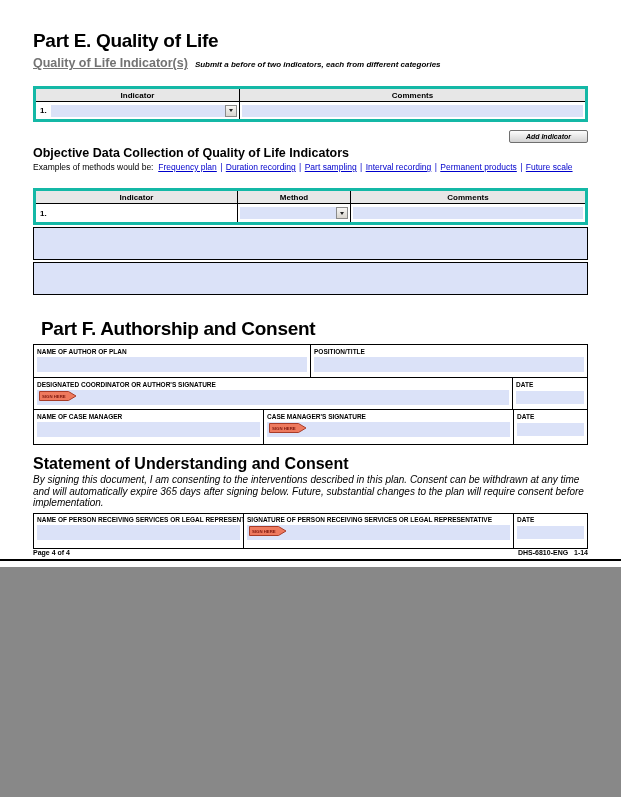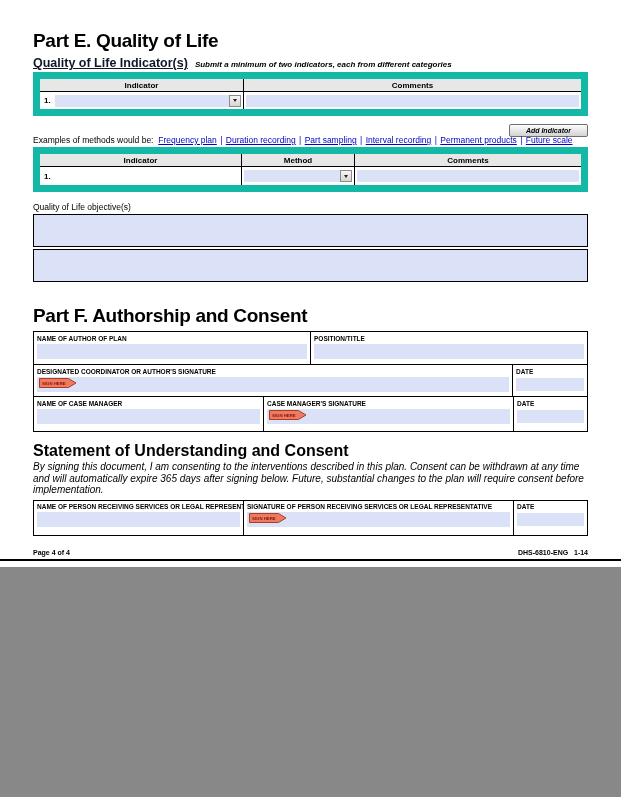--- a/index.html
+++ b/index.html
@@ -7,37 +7,37 @@
   .page {
     width:621px; height:567px; background:#ffffff; position:relative;
     font-family:"Liberation Sans", sans-serif; color:#000; overflow:hidden;
     margin:0 auto;
   }
   .content { position:absolute; left:33px; top:0; width:555px; }
 
   
   .part-title { font-size:19px; font-weight:bold; letter-spacing:-0.3px; }
   .pt-e { margin-top:30px; }
-  .pt-f { margin-top:23px; }
+  .pt-f { margin-top:23px;margin-left:8px; }
   .sec-heading { font-size:12.5px; font-weight:bold; margin-top:7px; }
   .stmt-heading { font-size:16px; font-weight:bold; margin-top:10px; }
 
   
   .subhead-row { margin-top:4px; display:flex; align-items:baseline; gap:7px; }
-  .qol-link { font-size:12.5px; font-weight:bold; color:#0f172a; text-decoration:underline; cursor:pointer; }
+  .qol-link { font-size:12.5px; font-weight:bold; color:#737373; text-decoration:underline; cursor:pointer; }
   .note-bi { font-size:8px; font-style:italic; font-weight:bold; }
   .note-i { font-size:8.5px; font-style:italic; }
 
   
   .methods-line { font-size:8.5px; margin-top:2px; }
   .m-link { color:#0000cc; text-decoration:underline; cursor:pointer; }
   .m-sep { color:#0000cc; padding:0 1px; }
 
   
-  .tbl { border:7px solid #14b8a6; margin-top:2px; }
+  .tbl { border:3px solid #14b8a6; margin-top:16px; }
   .tbl-head { display:flex; background:#e7e7e7; border-bottom:1px solid #000; }
   .th { font-size:8px; font-weight:bold; text-align:center; padding:1.5px 0; }
   .bR { border-right:1px solid #000; }
   .flex1 { flex:1; }
   .tbl-row { display:flex; }
   .row-cell { display:flex; align-items:center; padding:0 2px; }
   .rownum { font-size:8px; font-weight:bold; padding-left:2px; padding-right:4px; }
 
   .w-ind1 { width:204px; }
   .w-ind2 { width:202px; }
@@ -93,21 +93,21 @@
 </head>
 <body>
 
 <div class="page">
   <div class="content">
 
     <h1 class="part-title pt-e">Part E. Quality of Life</h1>
 
     <div class="subhead-row">
       <span class="qol-link">Quality of Life Indicator(s)</span>
-      <span class="note-bi">Submit a minimum of two indicators, each from different categories</span>
+      <span class="note-bi">Submit a before of two indicators, each from different categories</span>
     </div>
 
     <div class="tbl">
       <div class="tbl-head">
         <div class="th w-ind1 bR">Indicator</div>
         <div class="th flex1">Comments</div>
       </div>
       <div class="tbl-row h-row1">
         <div class="row-cell w-ind1 bR">
           <span class="rownum">1.</span>
@@ -120,20 +120,21 @@
         <div class="row-cell flex1">
           <div class="field flexfield"></div>
         </div>
       </div>
     </div>
 
     <div class="btn-row">
       <button class="add-btn">Add Indicator</button>
     </div>
 
+    <h2 class="sec-heading">Objective Data Collection of Quality of Life Indicators</h2>
     <div class="methods-line">
       <span>Examples of methods would be:</span>&nbsp;
       <span class="m-link">Frequency plan</span>
       <span class="m-sep">|</span>
       <span class="m-link">Duration recording</span>
       <span class="m-sep">|</span>
       <span class="m-link">Part sampling</span>
       <span class="m-sep">|</span>
       <span class="m-link">Interval recording</span>
       <span class="m-sep">|</span>
@@ -158,21 +159,20 @@
                 <div class="dd-tri"></div>
               </div>
           </div>
         </div>
         <div class="row-cell flex1">
           <div class="field flexfield"></div>
         </div>
       </div>
     </div>
 
-    <div class="block-label">Quality of Life objective(s)</div>
     <div class="textarea"></div>
 
     <div class="textarea"></div>
 
     <h1 class="part-title pt-f">Part F. Authorship and Consent</h1>
 
     <div class="ftbl">
 
       <div class="frow h33">
         <div class="fcell w-auth bR">

